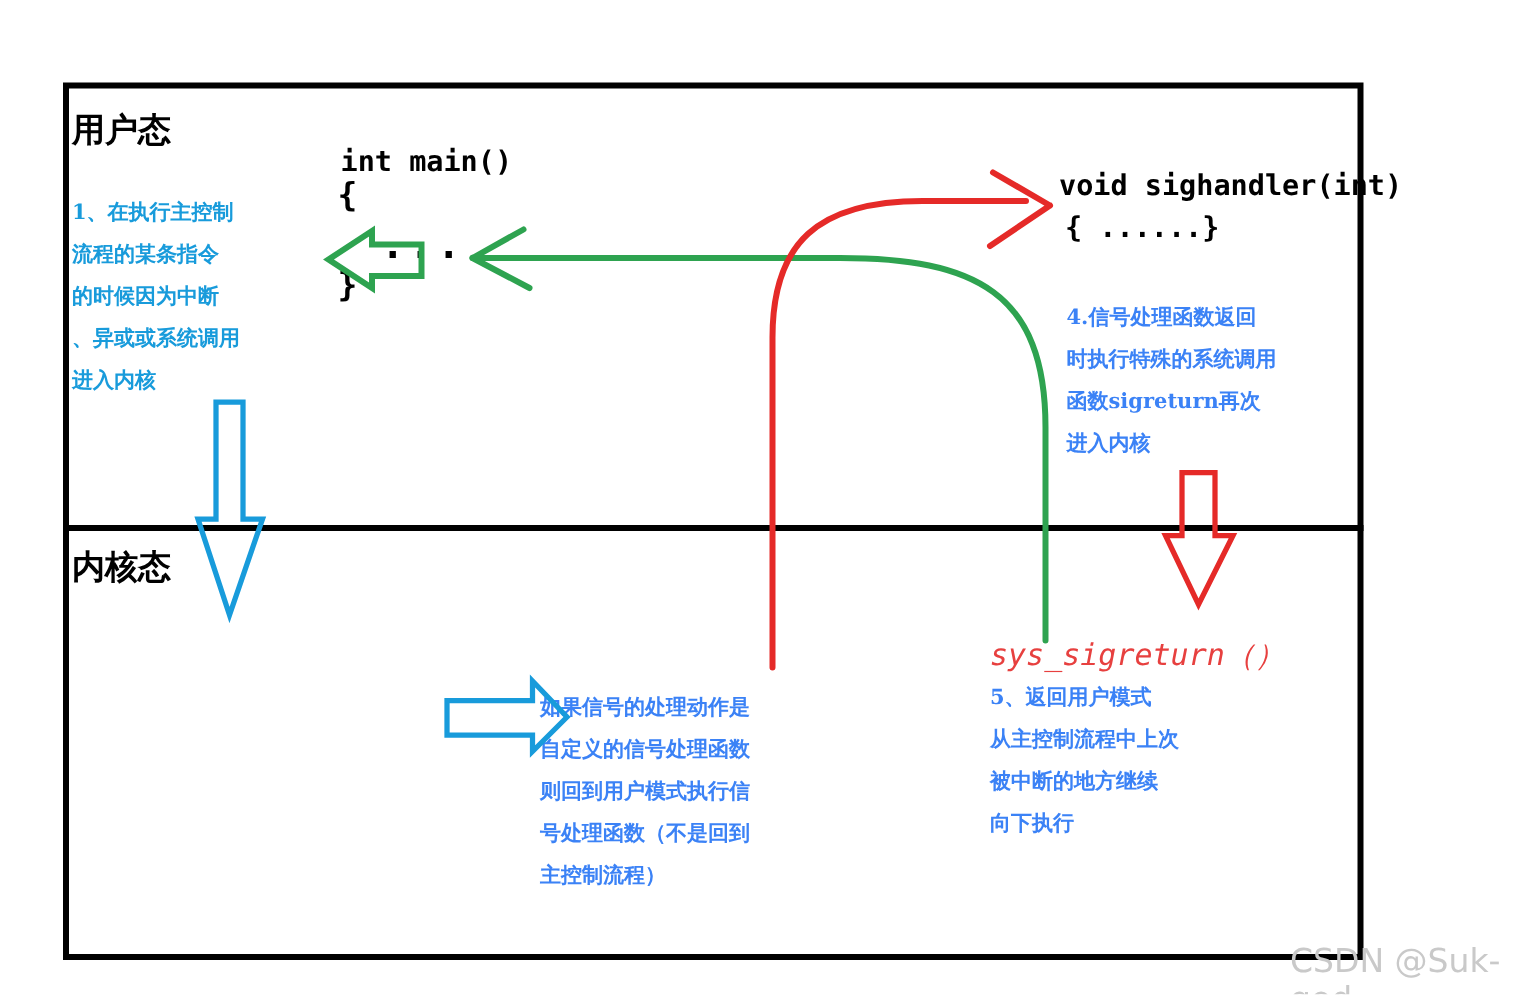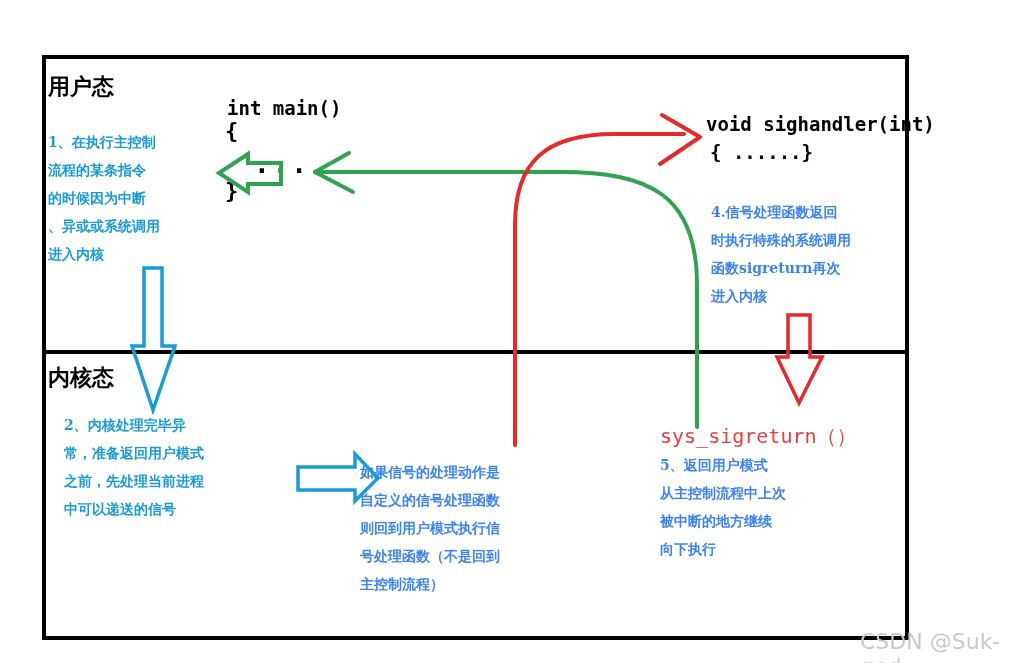--- a/index.html
+++ b/index.html
@@ -55,32 +55,28 @@
 流程的某条指令
 的时候因为中断
 、异或或系统调用
 进入内核</div>
 
   <div class="txt cn red" style="left:711px; top:198px;">4.信号处理函数返回
 时执行特殊的系统调用
 函数sigreturn再次
 进入内核</div>
 
-  <div class="txt cn blue" style="left:64px; top:411px;">2、内核处理完毕异
-常，准备返回用户模式
-之前，先处理当前进程
-中可以递送的信号</div>
 
   <div class="txt cn red" style="left:360px; top:458px;">如果信号的处理动作是
 自定义的信号处理函数
 则回到用户模式执行信
 号处理函数（不是回到
 主控制流程）</div>
 
-  <div class="txt code red" style="left:660px; top:424px; font-size:20px; font-weight:normal;">sys_sigreturn（）</div>
+  <div class="txt code red" style="left:660px; top:424px; font-size:20px; font-weight:normal;font-style:italic;">sys_sigreturn（）</div>
   <div class="txt cn red" style="left:660px; top:451px;">5、返回用户模式
 从主控制流程中上次
 被中断的地方继续
 向下执行</div>
 
   <svg class="overlay" width="1020" height="663" viewBox="0 0 1020 663">
 
     <polygon points="219,173 248,154 248,163 281,163 281,184 248,184 248,192" fill="none" stroke="#2EA350" stroke-width="4" stroke-linejoin="miter"></polygon>
 
     <path d="M697,427 V285 C697,195 650,172 560,172 H315" fill="none" stroke="#2EA350" stroke-width="4" stroke-linecap="round"></path>

